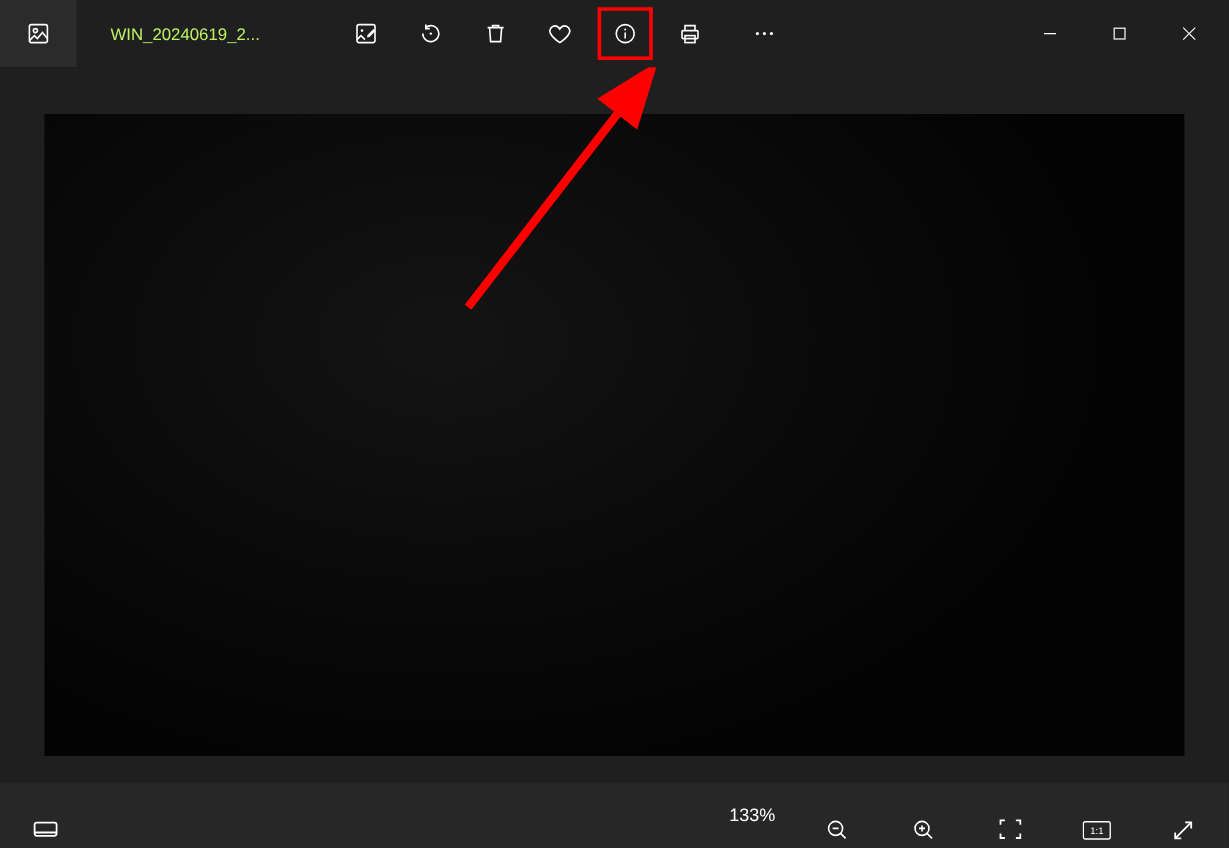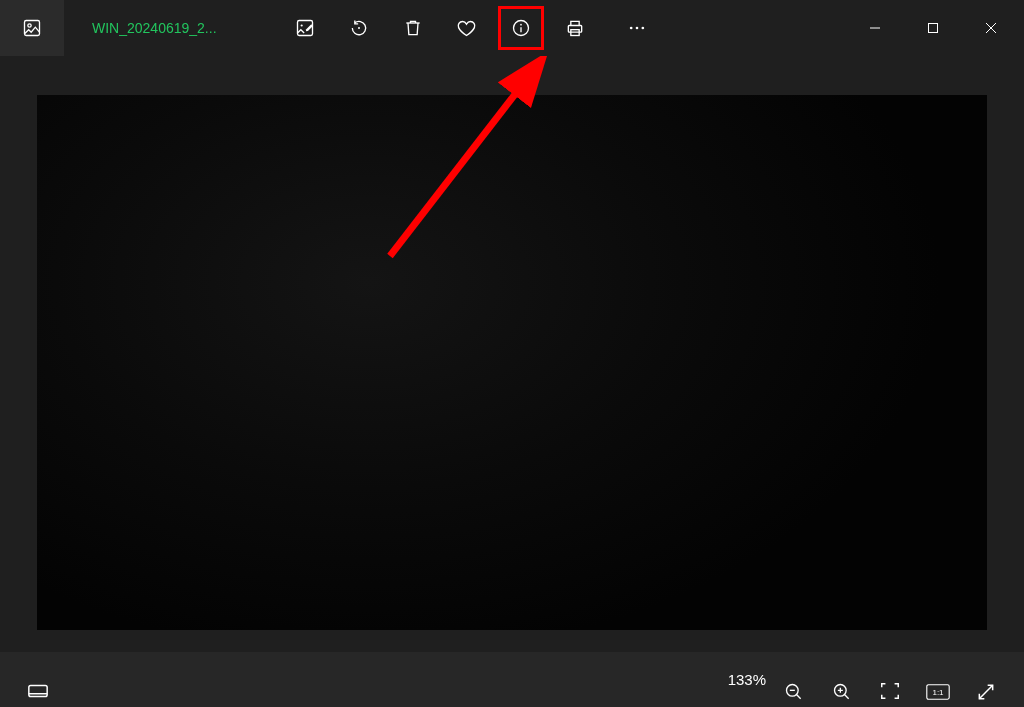--- a/index.html
+++ b/index.html
@@ -23,21 +23,21 @@
     width: 64px;
     height: 56px;
     display: flex;
     align-items: center;
     justify-content: center;
     background: #2b2b2b;
   }
   .title-text {
     margin-left: 28px;
     font-size: 14px;
-    color: #22c55e;
+    color: #bef264;
     white-space: nowrap;
     max-width: 170px;
     overflow: hidden;
   }
   .toolbar-center {
     display: flex;
     align-items: center;
     gap: 8px;
     margin-left: 65px;
   }
@@ -91,20 +91,21 @@
     pointer-events: none;
   }
 
   
   .bottombar {
     height: 55px;
     background: #272727;
     display: flex;
     align-items: center;
     padding: 0 14px;
+    gap: 24px;
   }
   .bottombar .spacer { flex: 1; }
   .bb-btn {
     width: 48px;
     height: 44px;
     display: flex;
     align-items: flex-end;
     justify-content: center;
     cursor: pointer;
   }

